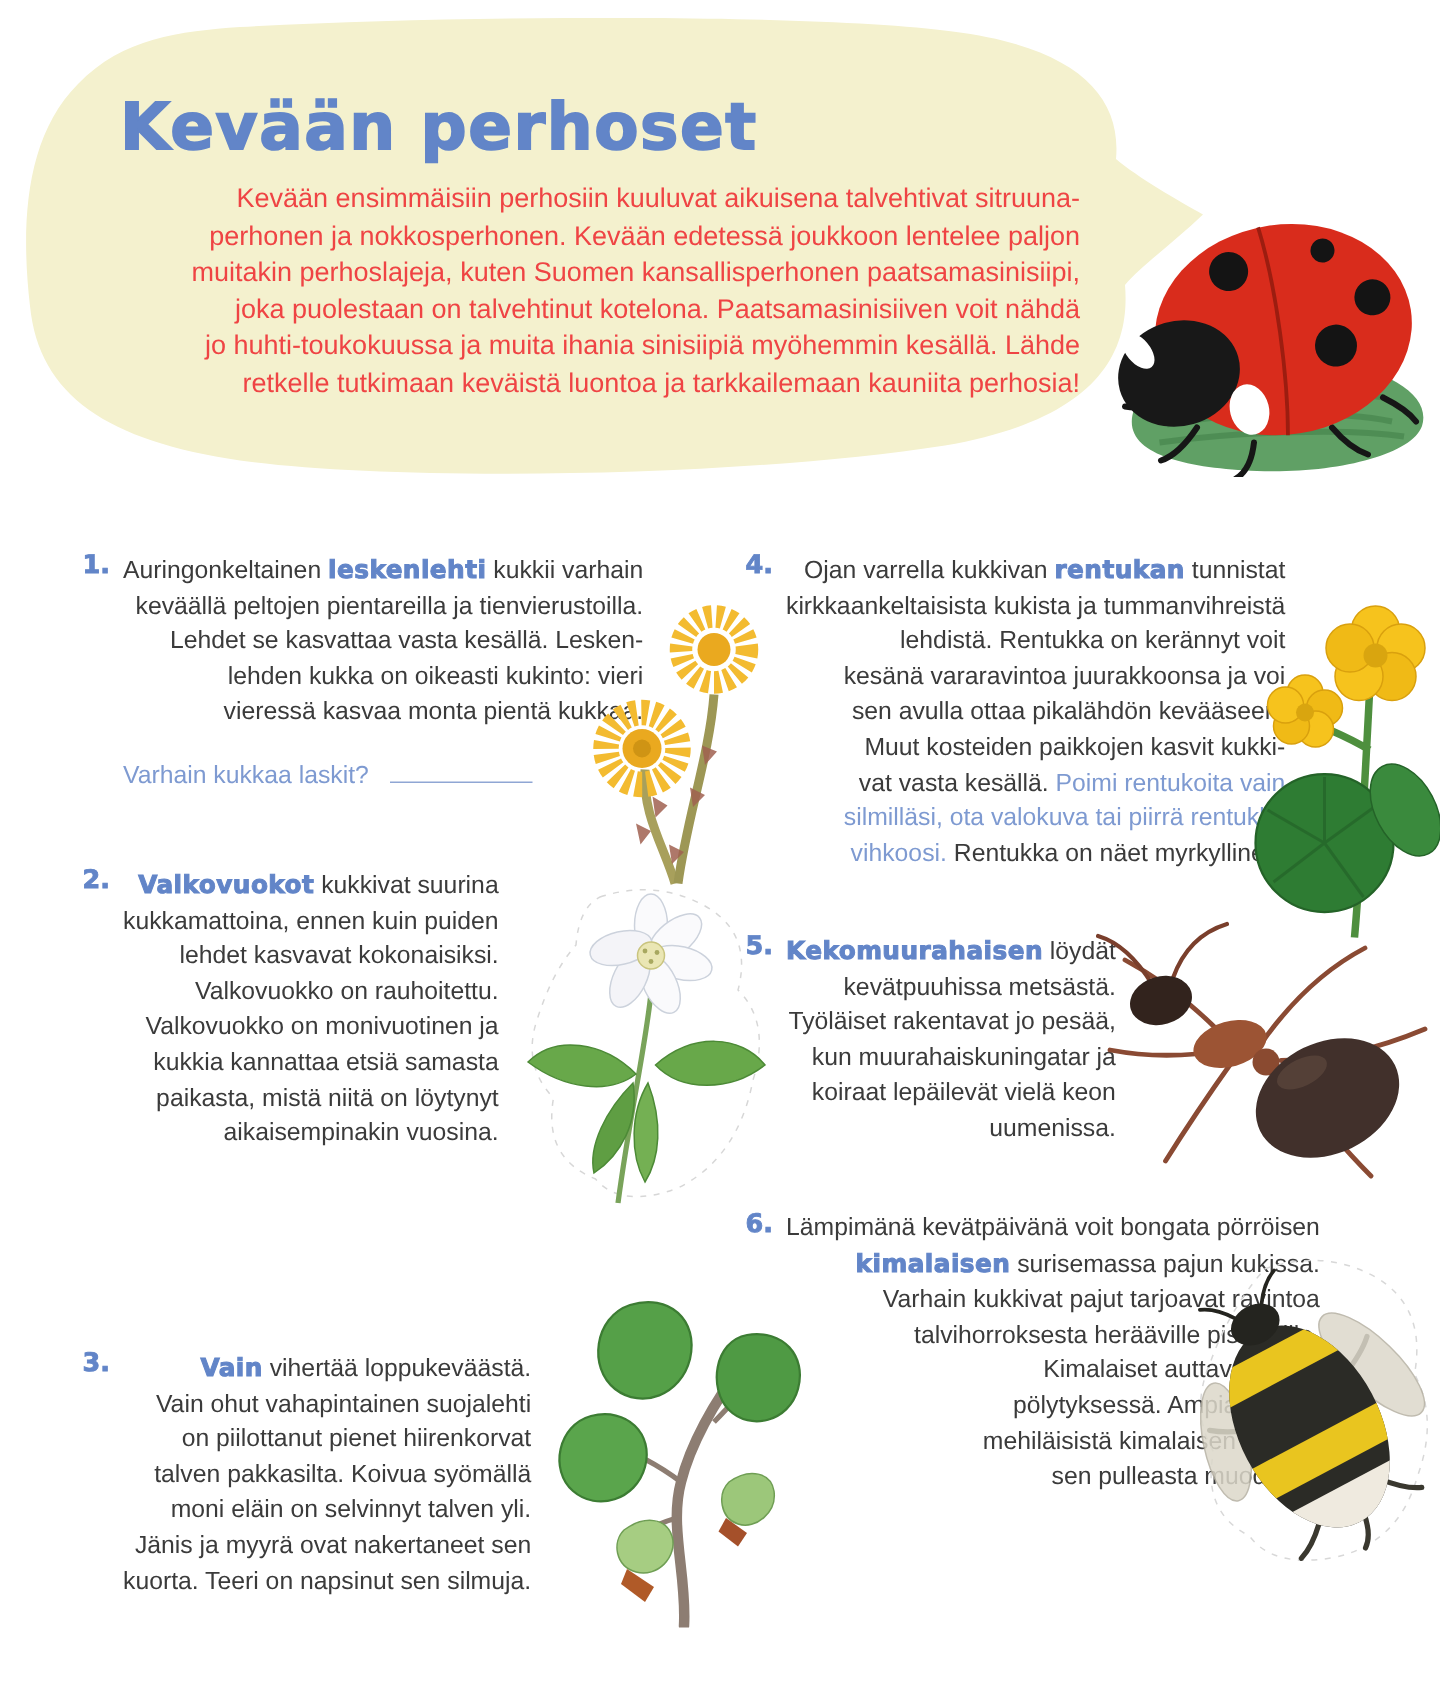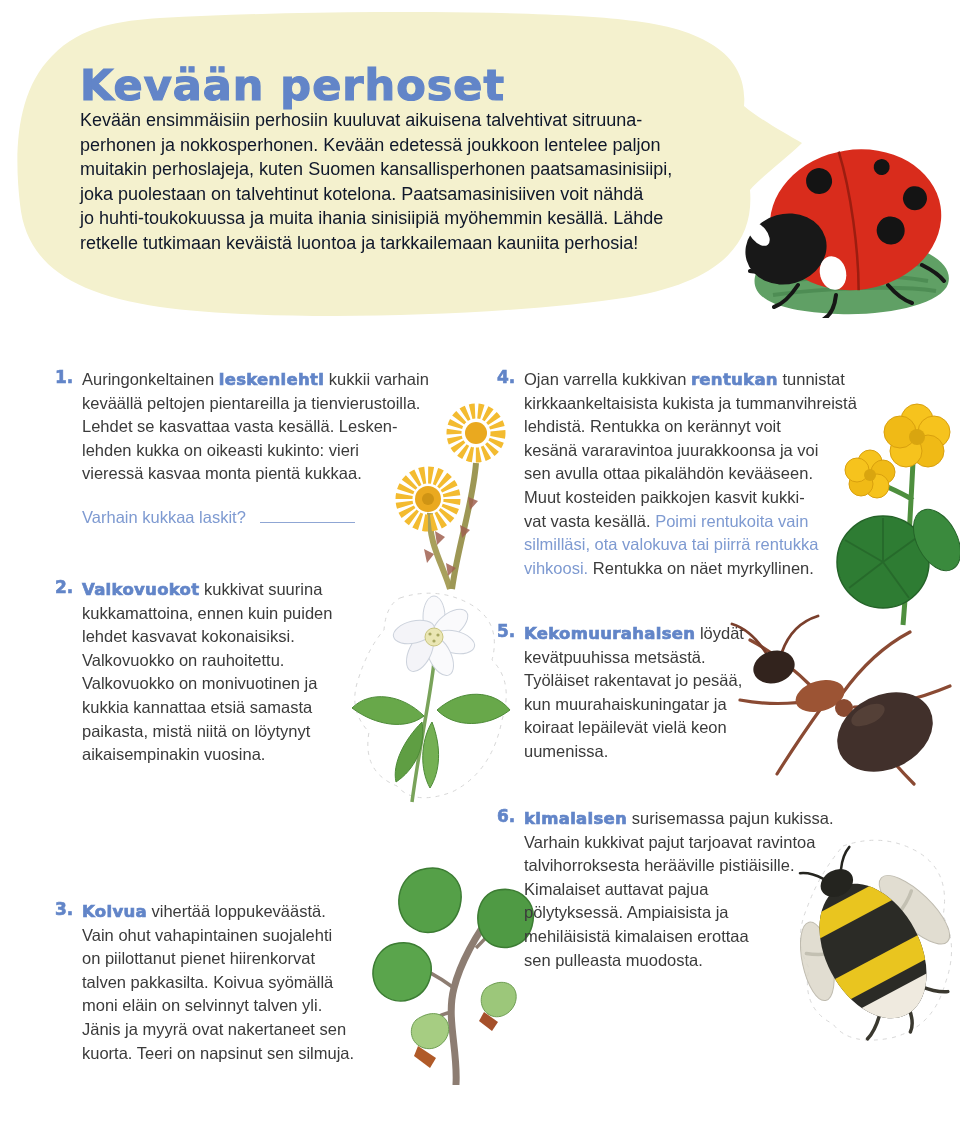--- a/index.html
+++ b/index.html
@@ -1,23 +1,23 @@
 <!DOCTYPE html>
 <html><head>
 <meta charset="utf-8">
 <style>
   html,body{margin:0;padding:0;background:#ffffff;}
   .page{position:relative;width:961px;height:1134px;background:#ffffff;overflow:hidden;
-        font-family:"Liberation Sans",sans-serif;color:#3e3e3e;}
+        font-family:"Liberation Sans",sans-serif;color:#3e3e3e;text-align:right;}
   .abs{position:absolute;}
   
   .title{position:absolute;left:80px;top:60px;font-family:"DejaVu Sans",sans-serif;
          font-weight:800;font-size:43px;color:#6285c8;-webkit-text-stroke:1.2px #6285c8;letter-spacing:1px;}
-  .intro{position:absolute;left:80px;top:108px;width:640px;font-size:18px;line-height:24.6px;
-         white-space:pre-line;color:#0f172a;}
+  .intro{position:absolute;left:80px;top:120px;width:640px;font-size:18px;line-height:24.6px;
+         white-space:pre-line;color:#ef4444;}
   
   .item{position:absolute;}
   .num{position:absolute;left:-27px;top:-1px;font-family:"DejaVu Sans",sans-serif;font-weight:800;
        color:#6285c8;font-size:17px;-webkit-text-stroke:0.6px #6285c8;}
   .txt{font-size:16.5px;line-height:23.6px;white-space:pre-line;color:#3b3b3b;}
   .seg-kw{font-family:"DejaVu Sans",sans-serif;font-weight:800;color:#6285c8;
           -webkit-text-stroke:0.7px #6285c8;font-size:16.5px;letter-spacing:0.3px;}
   .seg-blue{color:#7e9ad1;}
   .question{position:absolute;font-size:16.5px;color:#7e9ad1;white-space:nowrap;}
   .blank{display:inline-block;border-bottom:1.6px solid #8fa6d4;height:1px;vertical-align:baseline;
@@ -109,21 +109,21 @@
       <ellipse cx="72" cy="42" rx="11" ry="21" fill="#f4f4f8" stroke="#ccd2dc" transform="rotate(257 72 42)"></ellipse>
       <circle cx="92" cy="47" r="9" fill="#eae6b4" stroke="#c9c47e"></circle>
       <circle cx="88" cy="44" r="1.6" fill="#a8a860"></circle>
         <circle cx="96" cy="45" r="1.6" fill="#a8a860"></circle>
         <circle cx="92" cy="51" r="1.6" fill="#a8a860"></circle>
     </g>
   </svg>
 
   <div class="item" style="left:82px;top:900px;">
     <span class="num">3.</span>
-    <div class="txt"><span class="seg-kw">Koivua</span><span> vihertää loppukeväästä.
+    <div class="txt"><span class="seg-kw">Vain</span><span> vihertää loppukeväästä.
 Vain ohut vahapintainen suojalehti
 on piilottanut pienet hiirenkorvat
 talven pakkasilta. Koivua syömällä
 moni eläin on selvinnyt talven yli.
 Jänis ja myyrä ovat nakertaneet sen
 kuorta. Teeri on napsinut sen silmuja.</span></div>
   </div>
   <svg class="abs" style="left:358px;top:860px;" width="185" height="225" viewBox="0 0 185 225">
     <path d="M98,224 C100,190 88,158 96,128 C102,104 118,74 136,52" stroke="#8d7d72" stroke-width="7" fill="none" stroke-linecap="round"></path>
     <path d="M96,128 C80,116 64,108 50,104 M118,88 C130,76 140,64 148,56 M94,152 C84,154 72,160 64,168" stroke="#8d7d72" stroke-width="3.5" fill="none"></path>
@@ -185,21 +185,22 @@
     <path d="M46,44 Q30,18 10,12 M60,40 Q70,12 96,4" stroke="#7a3f2c" stroke-width="2.8" fill="none" stroke-linecap="round"></path>
     <ellipse cx="52" cy="55" rx="21" ry="16" fill="#32231d" transform="rotate(-16 52 55)"></ellipse>
     <ellipse cx="98" cy="84" rx="25" ry="15" fill="#9c5434" transform="rotate(-16 98 84)"></ellipse>
     <circle cx="122" cy="96" r="9" fill="#8a4a30"></circle>
     <ellipse cx="163" cy="120" rx="50" ry="37" fill="#41302b" transform="rotate(-26 163 120)"></ellipse>
     <ellipse cx="146" cy="103" rx="18" ry="9" fill="#5d473d" transform="rotate(-26 146 103)" opacity="0.7"></ellipse>
   </svg>
 
   <div class="item" style="left:524px;top:807px;">
     <span class="num">6.</span>
-    <div class="txt"><span class="seg-kw">kimalaisen</span><span> surisemassa pajun kukissa.
+    <div class="txt"><span>Lämpimänä kevätpäivänä voit bongata pörröisen
+</span><span class="seg-kw">kimalaisen</span><span> surisemassa pajun kukissa.
 Varhain kukkivat pajut tarjoavat ravintoa
 talvihorroksesta herääville pistiäisille.
 Kimalaiset auttavat pajua
 pölytyksessä. Ampiaisista ja
 mehiläisistä kimalaisen erottaa
 sen pulleasta muodosta.</span></div>
   </div>
   <svg class="abs" style="left:783px;top:836px;" width="178" height="207" viewBox="0 0 178 207">
     <defs>
         <clipPath id="beebody">

